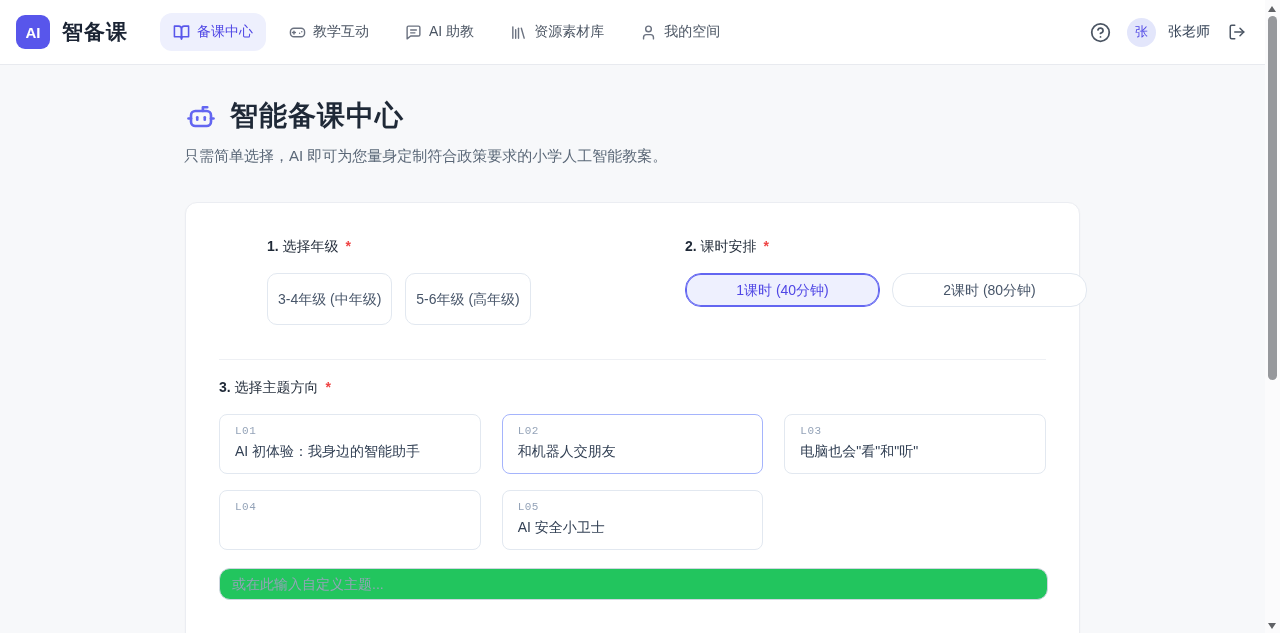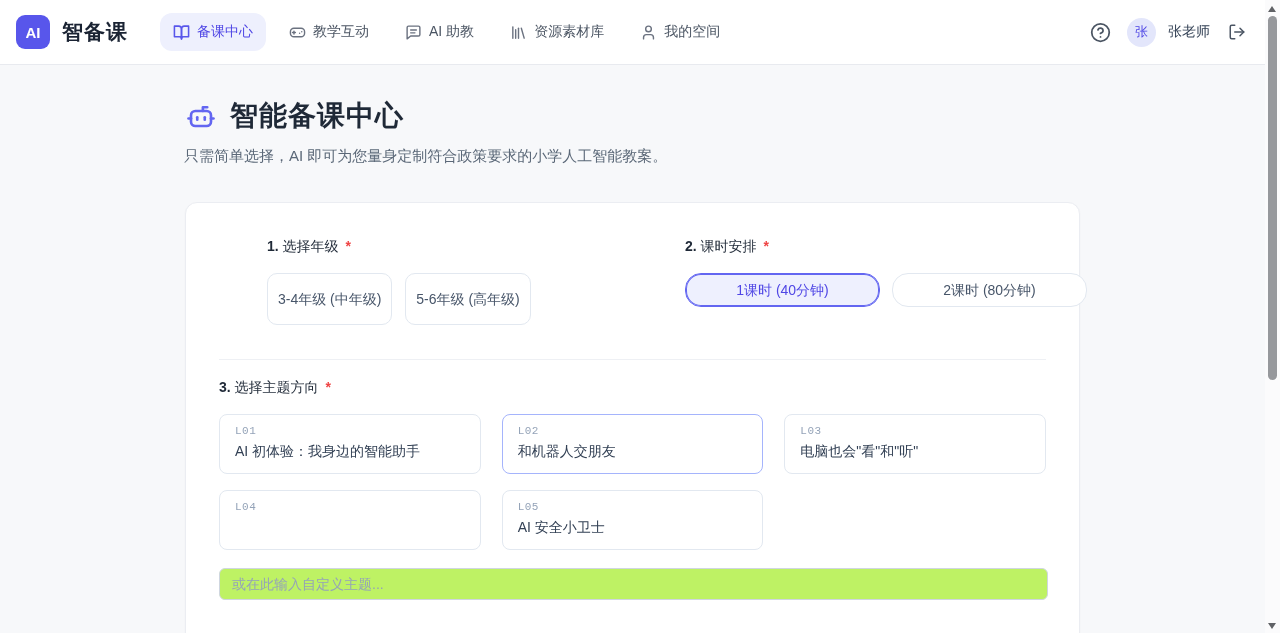--- a/index.html
+++ b/index.html
@@ -84,23 +84,23 @@
     border:1px solid #e2e8f0; border-radius:8px; background:#fff; height:60px;
     padding:10px 15px 0 15px; cursor:pointer;
   }
   .topic-card.highlighted { border-color:#a5b4fc; }
   .topic-code {
     font-family:"Liberation Mono", monospace; font-size:11px; color:#94a3b8; letter-spacing:.5px;
   }
   .topic-title { font-size:14px; color:#334155; margin-top:6px; white-space:nowrap; }
 
   .custom-topic-input {
-    margin-top:18px; width:829px; height:32px; border:1px solid #cfd6e0; border-radius:6px;
+    margin-top:18px; width:829px; height:32px; border:1px solid #cfd6e0; border-radius:11px;
     padding:0 12px; font-size:14px; color:#334155; outline:none;
-    font-family:"Liberation Sans", sans-serif; background:#bef264;
+    font-family:"Liberation Sans", sans-serif; background:#22c55e;
   }
   .custom-topic-input::placeholder { color:#94a3b8; }
 
   
   .scrollbar { position:absolute; top:0; right:0; width:15px; height:633px; background:#fbfbfc; z-index:60; }
   .sb-arrow-up {
     position:absolute; top:6px; left:3px; width:0; height:0;
     border-left:4.5px solid transparent; border-right:4.5px solid transparent;
     border-bottom:6px solid #606266;
   }

